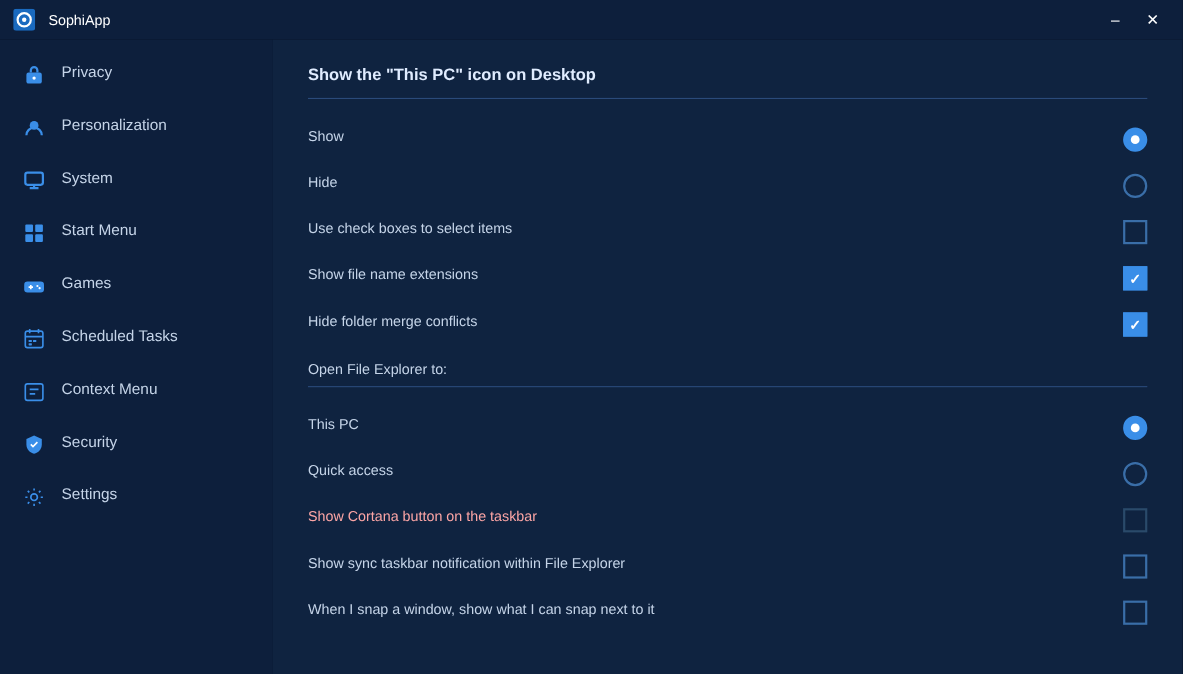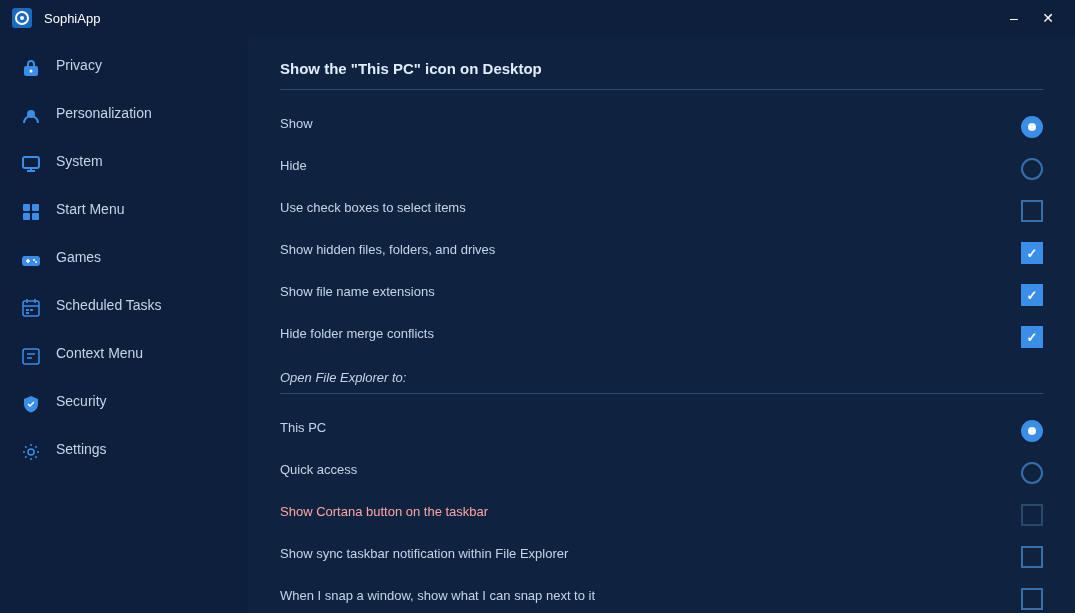--- a/index.html
+++ b/index.html
@@ -207,21 +207,20 @@
     .checkbox-btn.disabled {
       border-color: #2a4a6a;
       background: transparent;
     }
 
     
     .subsection-title {
       font-size: 13px;
       color: #c5d4e8;
       padding: 12px 0 8px 0;
-      font-style: italic;
     }
 
     
     .icon-svg {
       width: 20px;
       height: 20px;
     }
 
   </style>
 </head>
@@ -365,24 +364,20 @@
       <div class="radio-container">
         <div class="radio-btn"></div>
       </div>
     </div>
 
     <div class="setting-row">
       <span class="setting-label">Use check boxes to select items</span>
       <div class="checkbox-btn"></div>
     </div>
 
-    <div class="setting-row">
-      <span class="setting-label">Show hidden files, folders, and drives</span>
-      <div class="checkbox-btn checked"></div>
-    </div>
 
     <div class="setting-row">
       <span class="setting-label">Show file name extensions</span>
       <div class="checkbox-btn checked"></div>
     </div>
 
     <div class="setting-row">
       <span class="setting-label">Hide folder merge conflicts</span>
       <div class="checkbox-btn checked"></div>
     </div>

